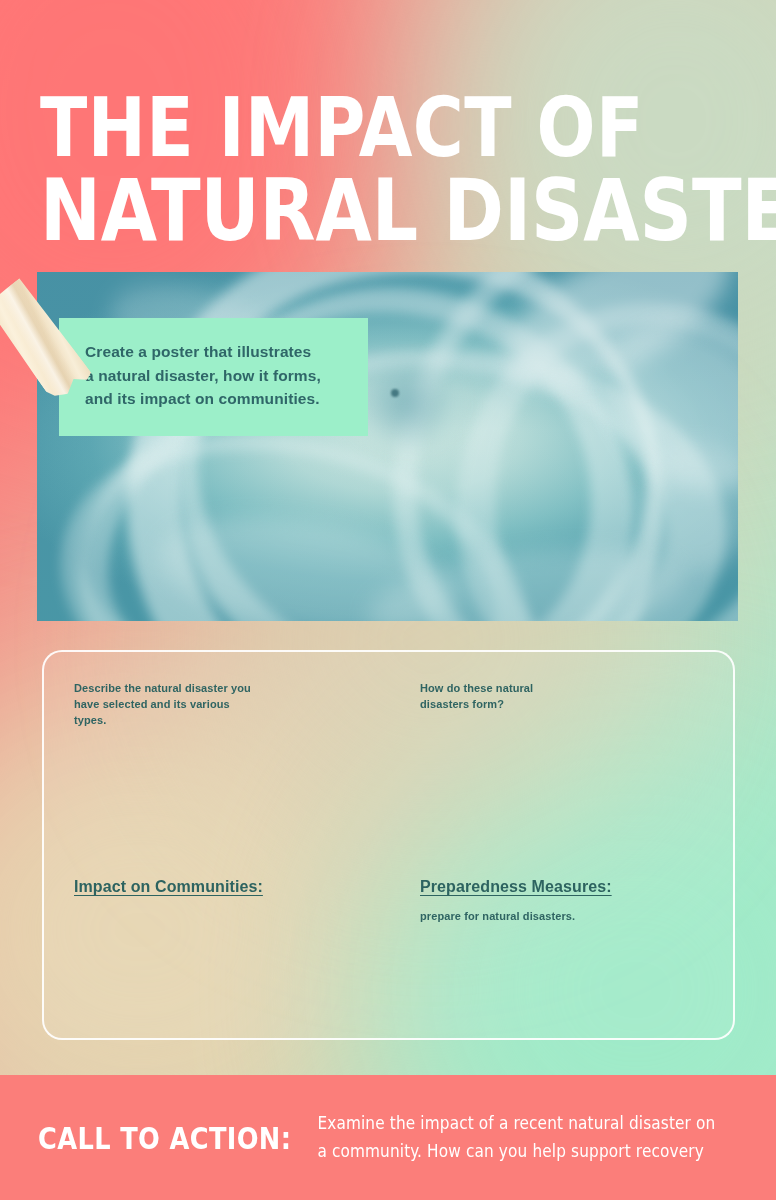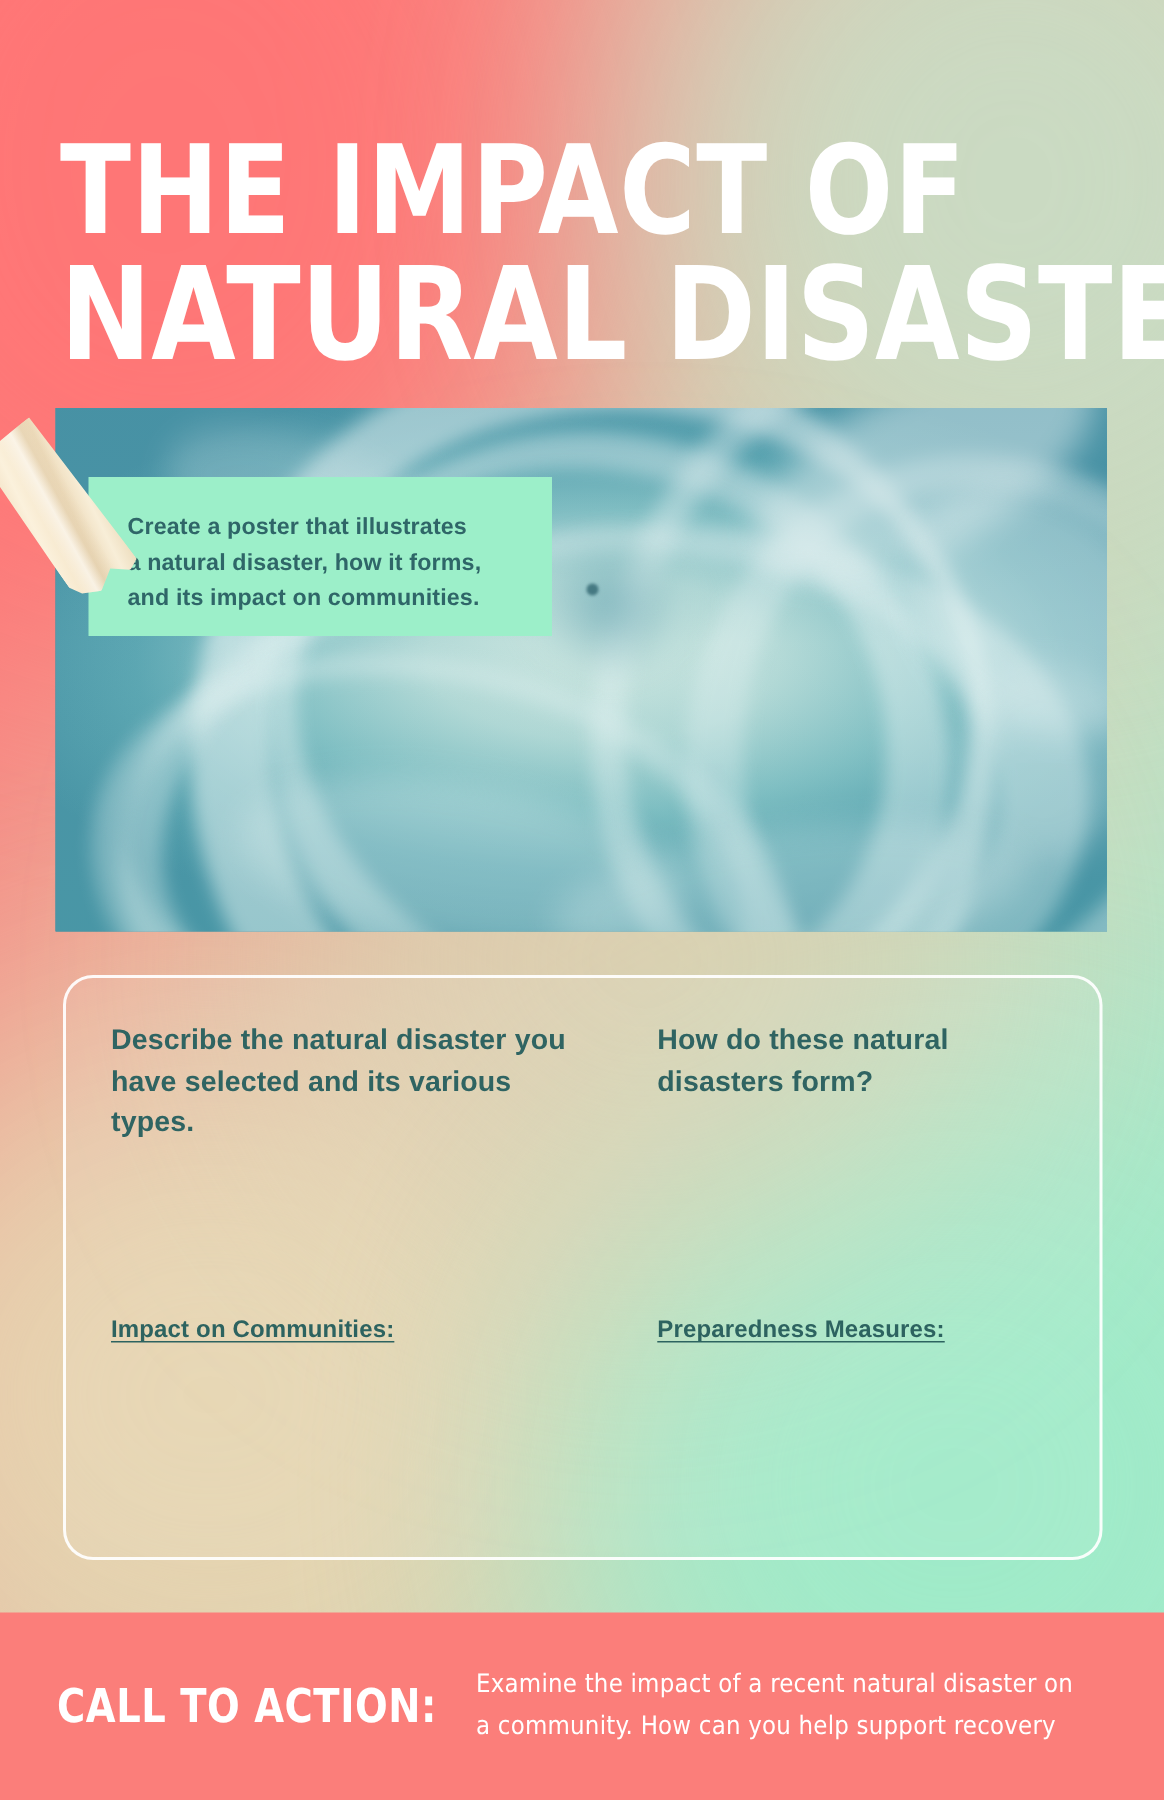--- a/index.html
+++ b/index.html
@@ -168,21 +168,21 @@
     inset: 0;
     background: linear-gradient(97deg, rgba(255,255,255,0) 30%, rgba(255,255,255,0.55) 46%, rgba(216,194,158,0.35) 58%, rgba(255,255,255,0) 74%);
   }
 
   
   .caption {
     position: absolute;
     left: 59px;
     top: 318px;
     width: 309px;
-    height: 106px;
+    height: 118px;
     background: #9CEFC9;
     z-index: 3;
     box-sizing: border-box;
     padding: 22px 21px 0 26px;
     color: #2F6668;
     font-size: 15.5px;
     font-weight: bold;
     line-height: 1.52;
     letter-spacing: 0.1px;
   }
@@ -209,21 +209,21 @@
     grid-template-rows: 195px 1fr;
     gap: 3px;
   }
   .quad {
     padding: 28px 28px 0 30px;
     box-sizing: border-box;
     color: #2F6462;
   }
   .quad p {
     margin: 0;
-    font-size: 19px;
+    font-size: 11px;
     line-height: 1.46;
     font-weight: bold;
     letter-spacing: 0.1px;
   }
   .quad p.light { font-weight: 600; }
   .quad h4 {
     margin: 0 0 12px 0;
     font-size: 16px;
     font-weight: bold;
     text-decoration: underline;
@@ -329,20 +329,21 @@
         </p>
       </div>
 
       <div class="quad">
         <h4>Impact on Communities:</h4>
       </div>
 
       <div class="quad">
         <h4>Preparedness Measures:</h4>
         <p class="lines light">
+          <span>prepare for natural disasters.</span>
         </p>
       </div>
 
     </div>
   </div>
 
   <div class="cta">
     <div class="cta-label">CALL TO ACTION:</div>
     <div class="cta-body">
       <span>Examine the impact of a recent natural disaster on</span>

